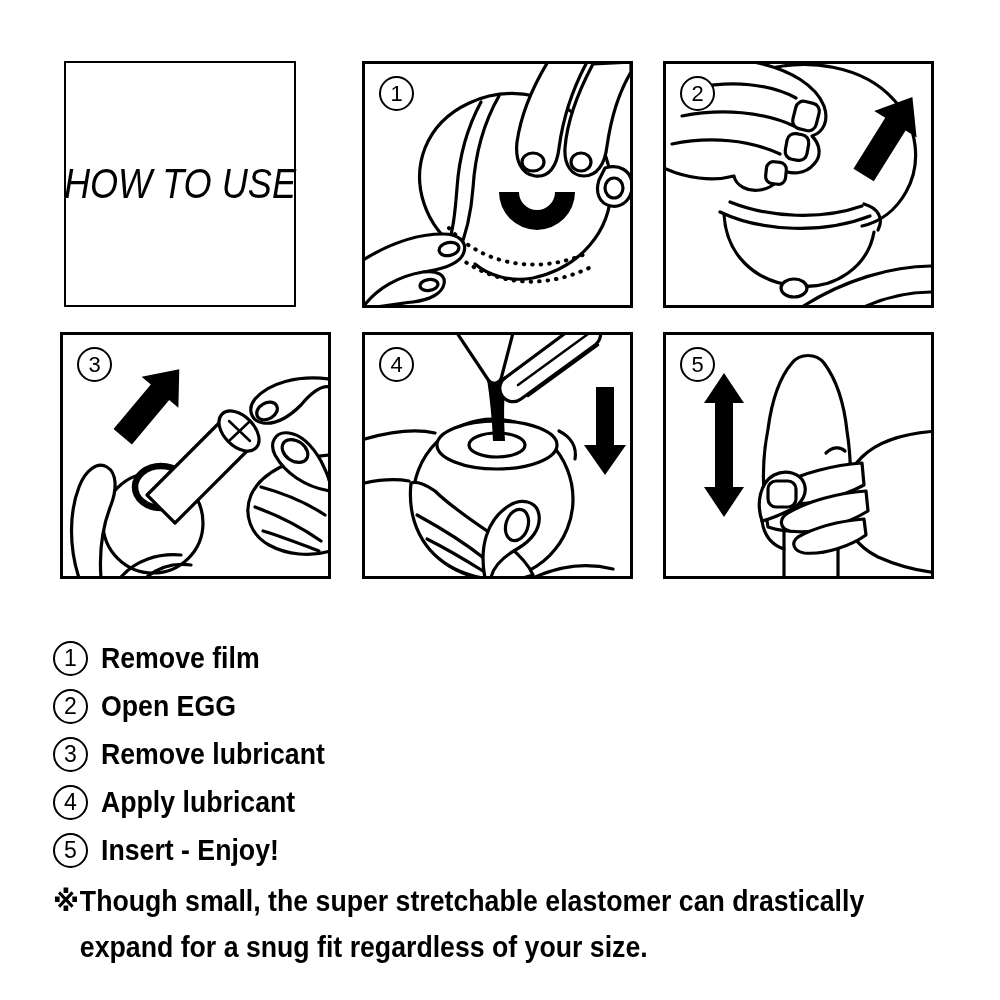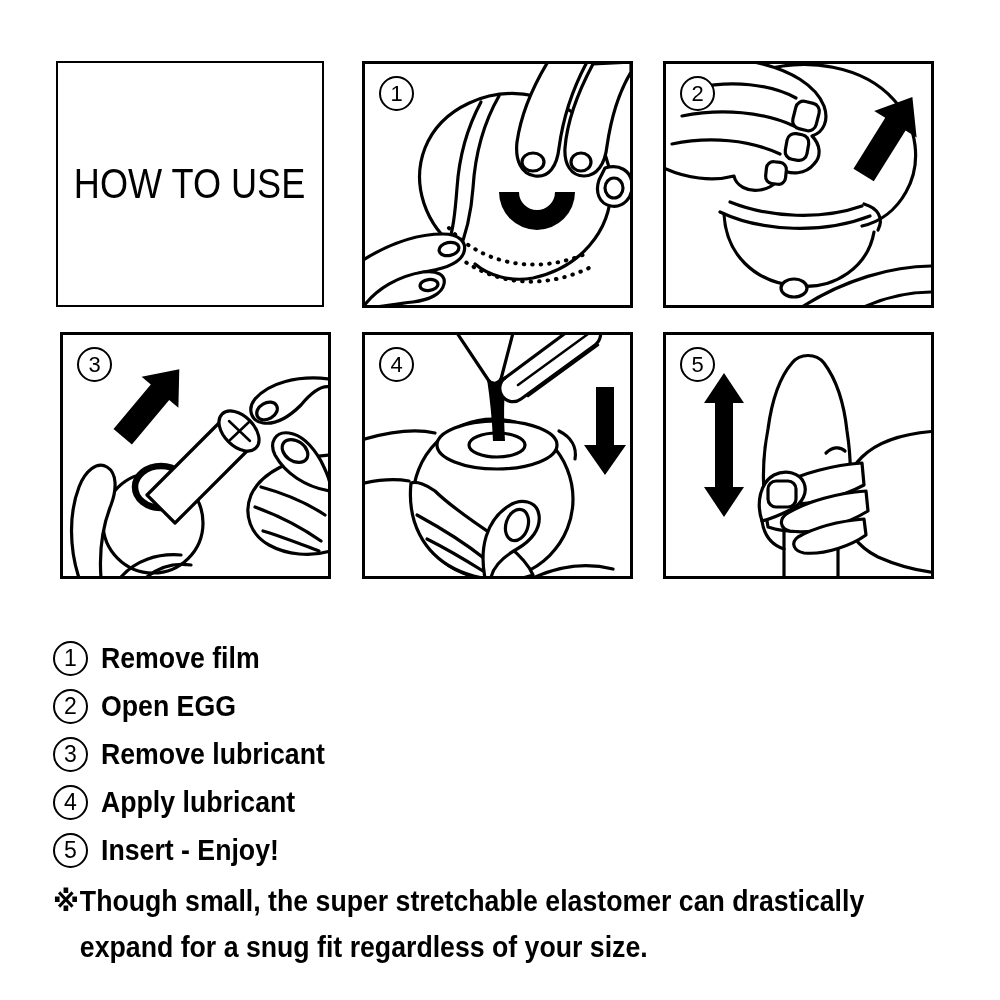--- a/index.html
+++ b/index.html
@@ -32,21 +32,21 @@
   .step-caption{font-size:29px;font-weight:700;transform:scaleX(0.92);transform-origin:left center;white-space:nowrap;}
   .footnote{position:absolute;left:53px;top:878px;display:flex;align-items:flex-start;
     font-size:29px;font-weight:700;line-height:46px;transform:scaleX(0.92);transform-origin:left top;white-space:nowrap;}
   .fn-marker{margin-right:1px;}
 </style>
 </head>
 <body>
 
 <div id="canvas">
 
-  <div class="panel thin" style="left:56px;top:61px;width:268px;height:246px;">
+  <div class="panel thin" style="left:64px;top:61px;width:232px;height:246px;font-style:italic;">
     <div class="title-wrap">
       <span class="title-text">HOW TO USE</span>
     </div>
   </div>
 
   <div class="panel" style="left:362px;top:61px;width:271px;height:247px;">
     <div class="badge">
         <span>1</span>
       </div>
     <svg viewBox="0 0 265 241">

